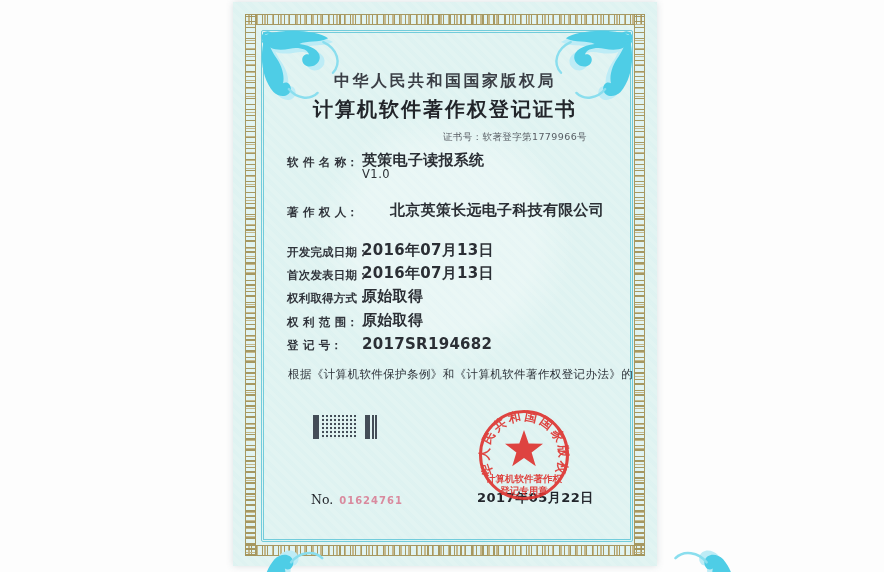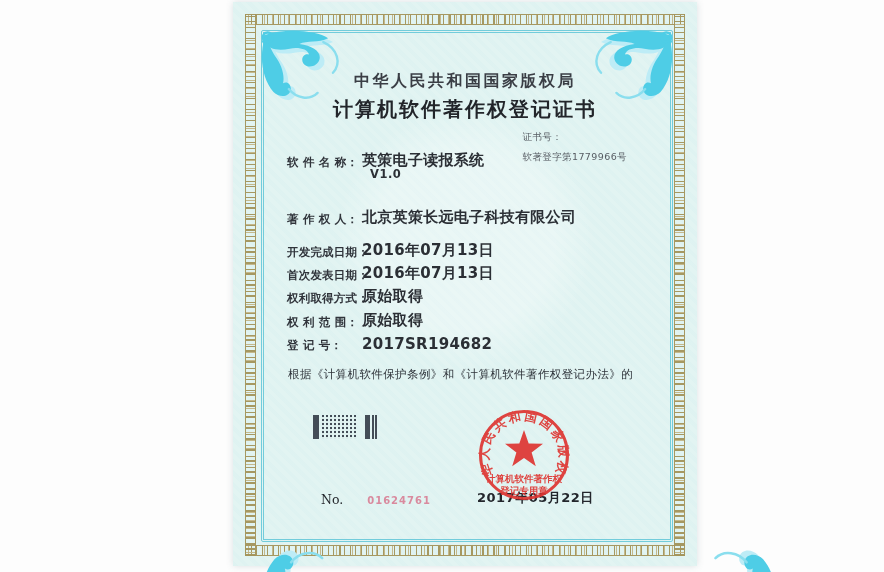--- a/index.html
+++ b/index.html
@@ -12,21 +12,21 @@
     --seal-red:#de3531;
   }
   *{margin:0;padding:0;box-sizing:border-box;}
   html,body{width:884px;height:572px;overflow:hidden;}
   body{
     background:#fdfdfd;
     font-family:"DejaVu Sans","Liberation Sans",sans-serif;
     position:relative;
   }
   .certificate{
-    position:absolute;left:233px;top:2px;width:464px;height:564px;
+    position:absolute;left:233px;top:2px;width:424px;height:564px;
     background:
       radial-gradient(circle at 50% 42%, rgba(255,255,255,.28) 0 90px, rgba(255,255,255,0) 130px),
       repeating-linear-gradient(45deg, rgba(160,215,225,.05) 0 4px, rgba(255,255,255,0) 4px 8px),
       var(--paper);
     box-shadow:0 0 7px rgba(60,90,100,.18);
   }
   
   .meander{position:absolute;opacity:.95;}
   .m-h{
     left:12px;right:12px;height:11px;
@@ -62,30 +62,30 @@
     position:absolute;left:0;top:69px;width:100%;text-align:center;
     font-size:16px;font-weight:700;letter-spacing:2.5px;color:#3a3e45;
   }
   .doc-title{
     position:absolute;left:0;top:94px;width:100%;text-align:center;
     font-family:"DejaVu Serif","Liberation Serif",serif;
     font-size:20px;font-weight:700;letter-spacing:2px;color:#22252a;
   }
   .certno{
     position:absolute;top:129px;right:70px;
-    font-size:9.5px;color:#575c63;letter-spacing:.4px;display:flex;gap:7px;flex-direction:column;
+    font-size:9.5px;color:#575c63;letter-spacing:.4px;display:flex;
   }
   .row{position:absolute;left:54px;display:flex;align-items:flex-end;white-space:nowrap;}
   .row .lbl{width:75px;flex:none;font-size:11.5px;font-weight:600;color:#30343b;letter-spacing:.2px;}
   .row .val{font-size:15px;font-weight:600;color:#2b2f35;letter-spacing:.3px;}
-  .r0{top:149px;} .r1{top:206px;} .r2{top:239px;} .r3{top:262px;}
+  .r0{top:149px;} .r1{top:199px;gap:28px;} .r2{top:239px;} .r3{top:262px;}
   .r4{top:285px;} .r5{top:309px;} .r6{top:333px;}
   .val2{
-    position:absolute;left:137px;top:165px;
-    font-size:11.5px;font-weight:700;color:#2b2f35;letter-spacing:.5px;
+    position:absolute;left:129px;top:165px;
+    font-size:11.5px;font-weight:400;color:#2b2f35;letter-spacing:.5px;
   }
   .st{position:absolute;font-size:11.5px;font-weight:500;color:#2f343b;letter-spacing:.4px;white-space:nowrap;}
   .st1{left:55px;top:365px;}
   .st2{left:26px;top:389px;}
   
   .barcode{
     position:absolute;left:80px;top:413px;width:64px;height:24px;
     background-image:
       repeating-linear-gradient(0deg, rgba(226,244,242,.95) 0 2px, rgba(0,0,0,0) 2px 4px),
       repeating-linear-gradient(90deg, #2e3642 0 2px, rgba(0,0,0,0) 2px 4px),
@@ -95,21 +95,21 @@
       linear-gradient(#2e3642,#2e3642);
     background-size:34px 100%,34px 100%,6px 100%,5px 100%,2px 100%,2px 100%;
     background-position:9px 0,9px 0,0 0,52px 0,59px 0,62px 0;
     background-repeat:no-repeat;
     opacity:.88;
   }
   .issue-date{
     position:absolute;left:244px;top:487px;width:160px;
     font-size:13px;font-weight:700;color:#23262c;letter-spacing:.5px;
   }
-  .serial{position:absolute;left:88px;top:490px;display:flex;align-items:baseline;gap:24px;}
+  .serial{position:absolute;left:78px;top:490px;display:flex;align-items:baseline;gap:6px;}
   .serial .no{font-family:"DejaVu Serif","Liberation Serif",serif;font-size:12.5px;color:#26292e;}
   .serial .num{font-size:10px;font-weight:600;color:#d98a9e;letter-spacing:1px;}
   .seal{position:absolute;left:216px;top:378px;width:150px;height:150px;opacity:.92;}
   .hidden-defs{position:absolute;width:0;height:0;}
 </style>
 </head>
 <body>
 
 <svg class="hidden-defs" aria-hidden="true">
   <defs>

